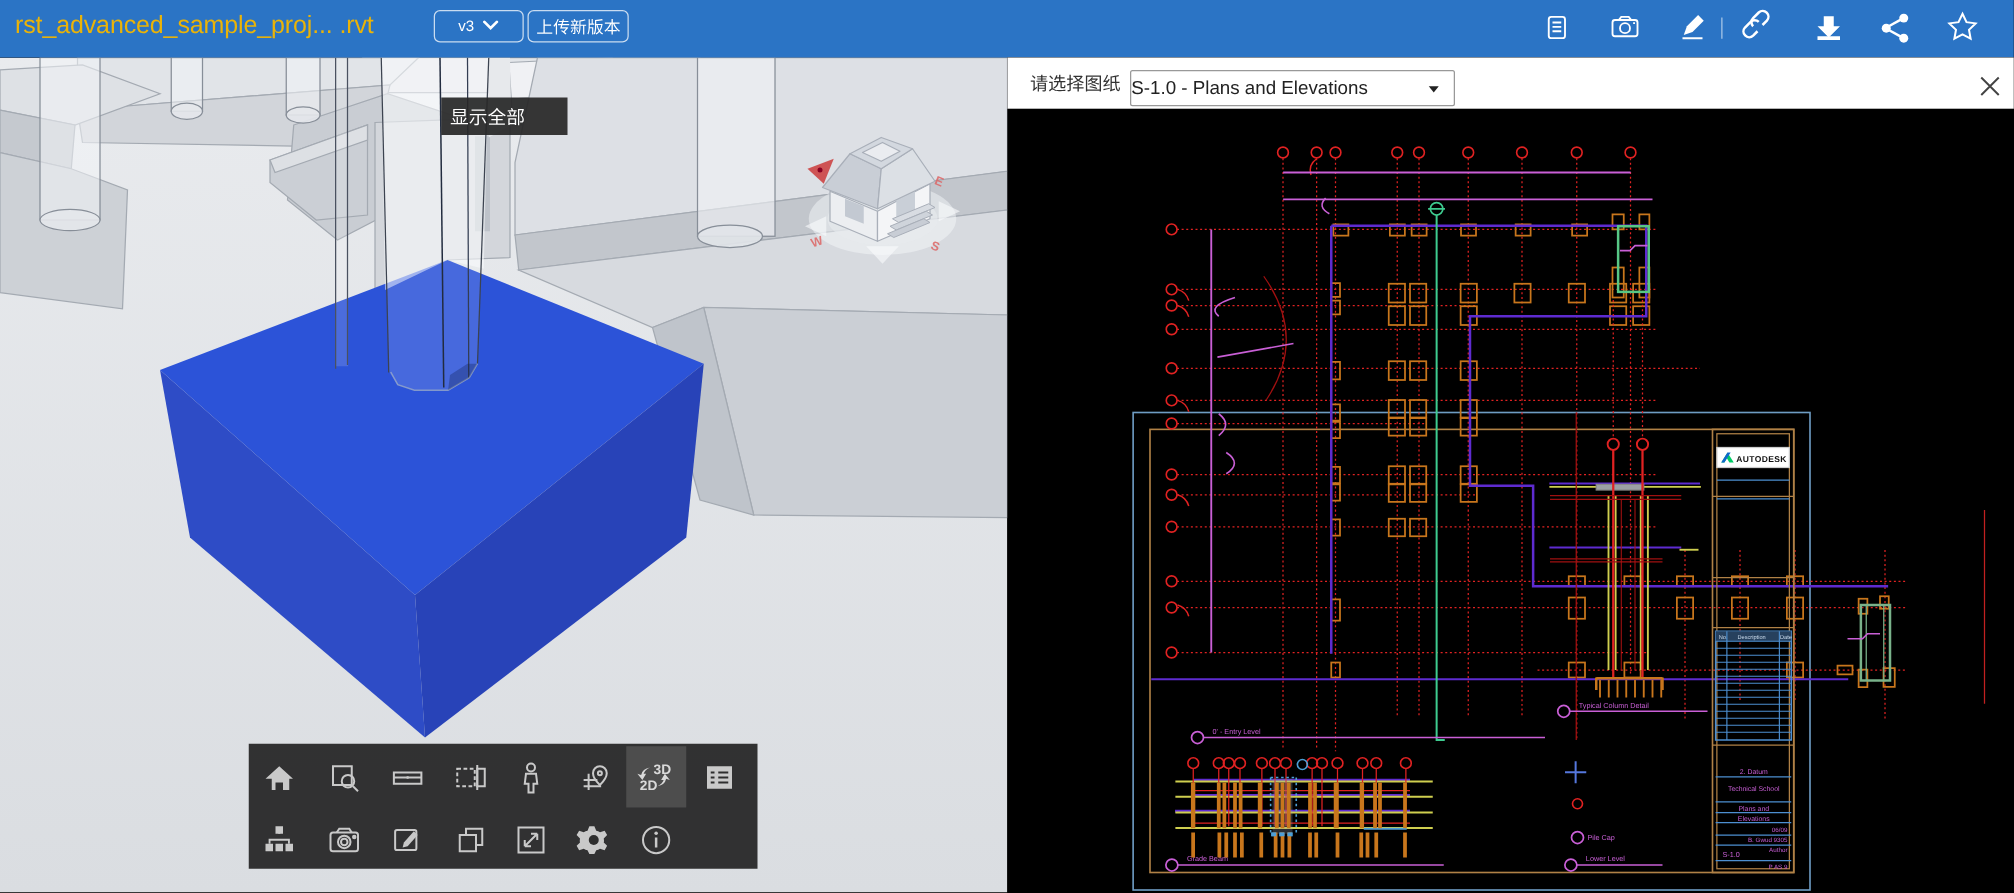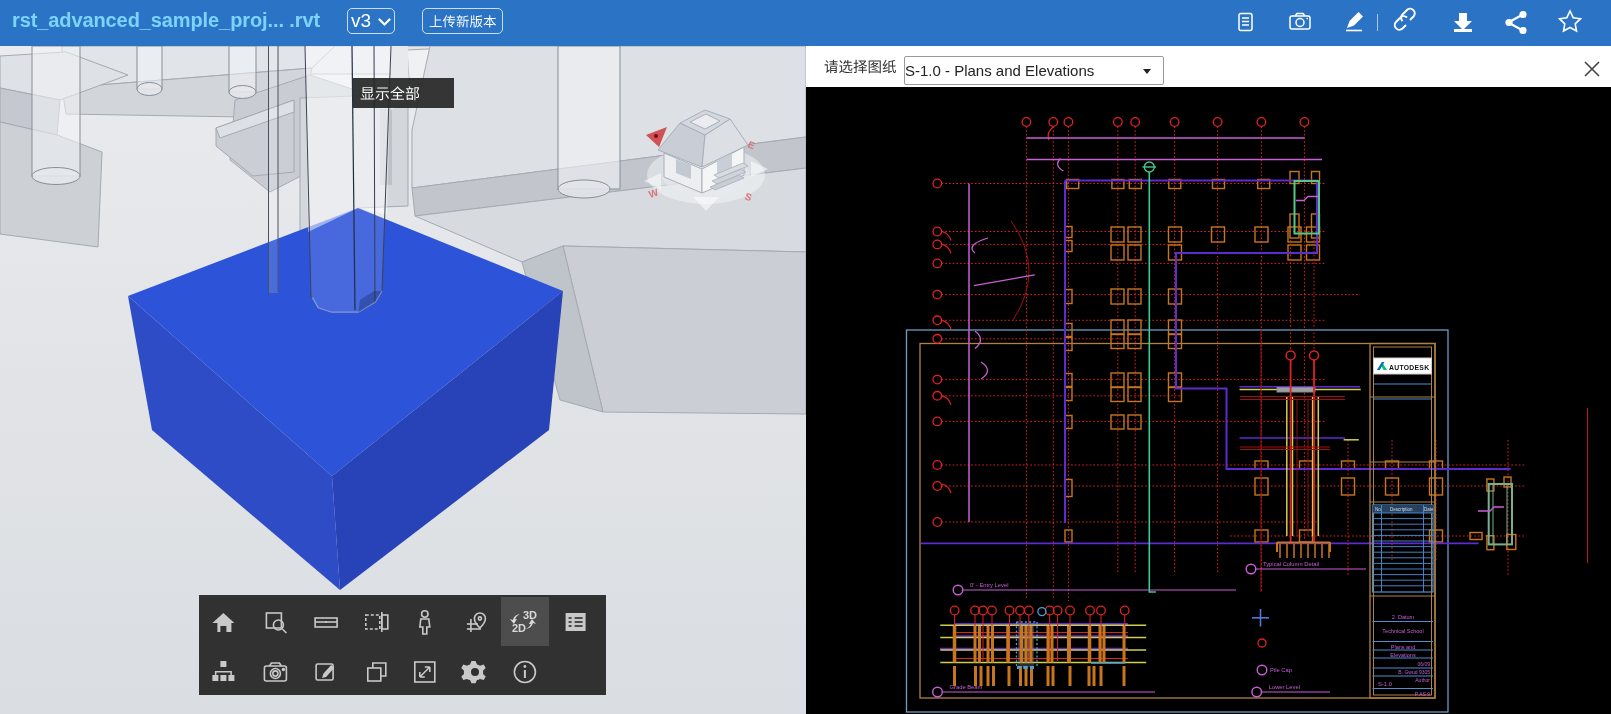--- a/index.html
+++ b/index.html
@@ -1,18 +1,18 @@
 <!DOCTYPE html>
 <html><head><meta charset="utf-8">
 <style>
 *{margin:0;padding:0;box-sizing:border-box}
 html,body{width:1611px;height:714px;overflow:hidden;background:#000;font-family:"Liberation Sans",sans-serif}
 .abs{position:absolute}
 #header{position:absolute;left:0;top:0;width:1611px;height:46px;background:#2b74c5}
-#title{position:absolute;left:12px;top:9px;color:#7dd3fc;font-size:20px;font-weight:700;letter-spacing:-.1px}
+#title{position:absolute;left:12px;top:9px;color:#eab308;font-size:20px;font-weight:400;letter-spacing:-.1px}
 .hbtn{position:absolute;border:1px solid rgba(255,255,255,.75);border-radius:5px;color:#fff;text-align:center}
 #rightpanel{position:absolute;left:806px;top:46px;width:805px;height:668px;background:#000}
 #rheader{position:absolute;left:806px;top:46px;width:805px;height:41px;background:#fff}
 #selbox{position:absolute;left:904px;top:56px;width:260px;height:29px;border:1px solid #999;border-radius:2px;background:#fff;color:#222;font-size:15px;line-height:27px;padding-left:0}
 #selbox .arr{position:absolute;right:12px;top:12px;width:0;height:0;border-left:4.5px solid transparent;border-right:4.5px solid transparent;border-top:5.5px solid #222}
 #tooltip{position:absolute;left:353px;top:78px;width:101px;height:30px;background:rgba(38,38,38,.92)}
 #toolbar{position:absolute;left:199px;top:595px;width:407px;height:100px;background:rgba(38,38,38,.94)}
 </style></head><body>
 
 <svg class="abs" style="left:0;top:46px" width="806" height="668" viewBox="0 46 806 668">
@@ -84,21 +84,21 @@
     <polygon points="82,86 111,74 116,77 87,89" fill="#cfd4db" stroke="#a9afb9" stroke-width=".8"></polygon>
     <polygon points="80,92 109,80 114,83 85,95" fill="#c8cdd5" stroke="#a9afb9" stroke-width=".8"></polygon>
     <polygon points="16,40 37,32 29,52" fill="#c44" opacity=".9"></polygon>
     <circle cx="26" cy="41" r="2" fill="#802"></circle>
     <text x="117" y="52" fill="#d66" font-size="10" font-weight="bold" transform="rotate(22 117 52)" opacity=".85">E</text>
     <text x="20" y="103" fill="#d66" font-size="10" font-weight="bold" transform="rotate(-18 20 103)" opacity=".85">W</text>
     <text x="114" y="104" fill="#d66" font-size="10" font-weight="bold" transform="rotate(20 114 104)" opacity=".85">S</text>
   </svg>
 <div id="header"></div>
 <div id="title">rst_advanced_sample_proj... .rvt</div>
-<div class="hbtn" style="left:347px;top:8px;width:48px;height:26px;font-size:19px;line-height:24px">v3<svg width="13" height="9" style="margin-left:7px" viewBox="0 0 13 9">
+<div class="hbtn" style="left:347px;top:8px;width:72px;height:26px;font-size:12px;line-height:24px">v3<svg width="13" height="9" style="margin-left:7px" viewBox="0 0 13 9">
       <path d="M1.5 1.5 L6.5 6.5 L11.5 1.5" stroke="#fff" stroke-width="2.2" fill="none" stroke-linecap="round"></path>
     </svg></div>
 <div class="hbtn" style="left:422px;top:8px;width:81px;height:26px"></div>
 <svg class="abs" style="left:422px;top:8px" width="81" height="26" viewBox="0 0 81 26">
     <g transform="translate(7,18.5) scale(0.0135,-0.0135)" fill="#fff">
       <path transform="translate(0,0)" d="M427 825V43H51V-32H950V43H506V441H881V516H506V825Z"></path>
       <path transform="translate(1000,0)" d="M266 836C210 684 116 534 18 437C31 420 52 381 60 363C94 398 128 440 160 485V-78H232V597C272 666 308 741 337 815ZM468 125C563 67 676 -23 731 -80L787 -24C760 3 721 35 677 68C754 151 838 246 899 317L846 350L834 345H513L549 464H954V535H569L602 654H908V724H621L647 825L573 835L545 724H348V654H526L493 535H291V464H472C451 393 429 327 411 275H769C725 225 671 164 619 109C587 131 554 152 523 171Z"></path>
       <path transform="translate(2000,0)" d="M360 213C390 163 426 95 442 51L495 83C480 125 444 190 411 240ZM135 235C115 174 82 112 41 68C56 59 82 40 94 30C133 77 173 150 196 220ZM553 744V400C553 267 545 95 460 -25C476 -34 506 -57 518 -71C610 59 623 256 623 400V432H775V-75H848V432H958V502H623V694C729 710 843 736 927 767L866 822C794 792 665 762 553 744ZM214 827C230 799 246 765 258 735H61V672H503V735H336C323 768 301 811 282 844ZM377 667C365 621 342 553 323 507H46V443H251V339H50V273H251V18C251 8 249 5 239 5C228 4 197 4 162 5C172 -13 182 -41 184 -59C233 -59 267 -58 290 -47C313 -36 320 -18 320 17V273H507V339H320V443H519V507H391C410 549 429 603 447 652ZM126 651C146 606 161 546 165 507L230 525C225 563 208 622 187 665Z"></path>
       <path transform="translate(3000,0)" d="M105 820V422C105 271 96 91 30 -37C47 -47 72 -69 84 -83C143 20 164 151 171 283H309V-79H378V351H173L174 423V496H439V563H351V842H282V563H174V820ZM852 479C830 365 792 268 743 188C694 272 659 371 636 479ZM483 772V427C483 278 474 90 397 -43C415 -52 444 -72 457 -85C543 58 555 259 555 427V479H576C602 345 642 226 700 128C646 61 583 11 514 -21C530 -35 549 -64 559 -82C627 -47 689 2 742 65C789 3 845 -46 912 -82C923 -63 946 -36 963 -22C893 11 834 60 786 123C857 228 908 365 932 539L887 551L875 548H555V712C692 723 841 742 948 768L901 832C800 806 630 784 483 772Z"></path>
       <path transform="translate(4000,0)" d="M460 839V629H65V553H367C294 383 170 221 37 140C55 125 80 98 92 79C237 178 366 357 444 553H460V183H226V107H460V-80H539V107H772V183H539V553H553C629 357 758 177 906 81C920 102 946 131 965 146C826 226 700 384 628 553H937V629H539V839Z"></path>

